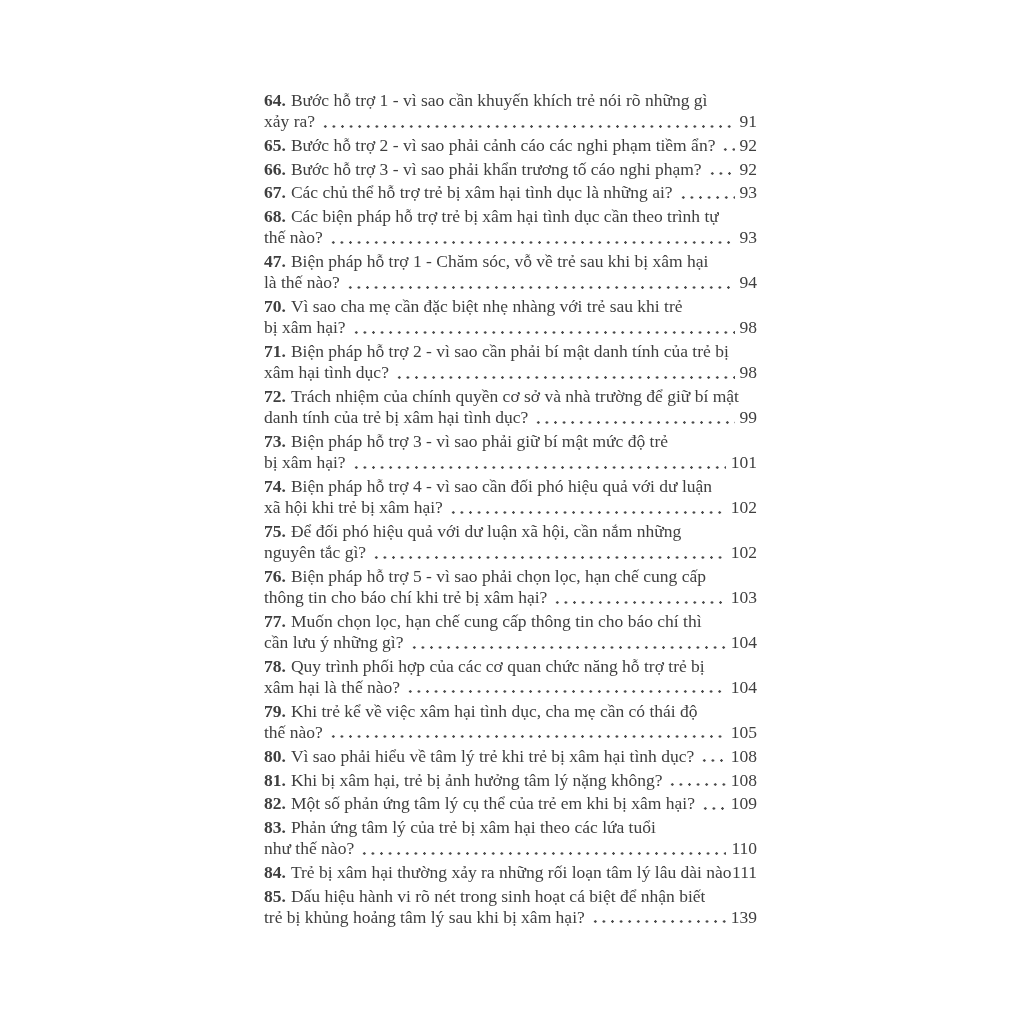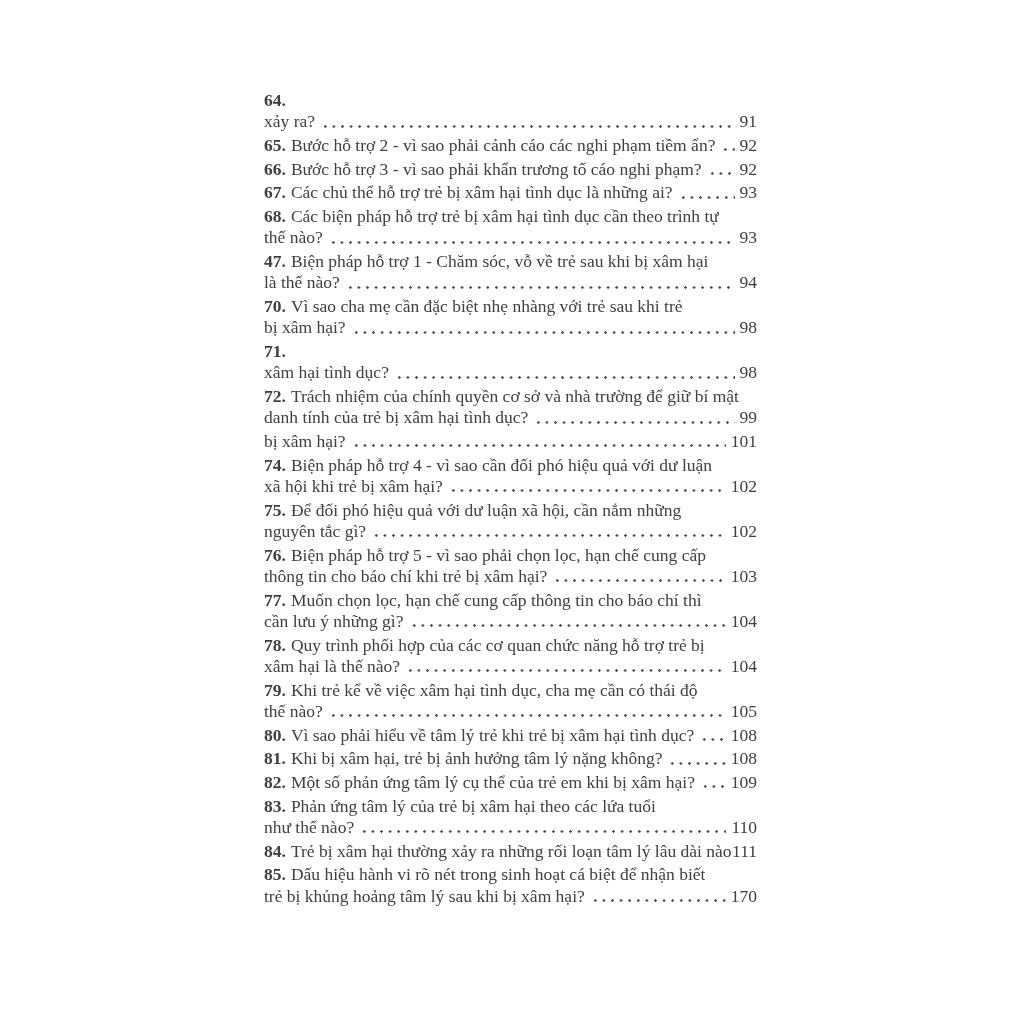--- a/index.html
+++ b/index.html
@@ -71,20 +71,21 @@
   }
 </style>
 </head>
 <body>
 
 <div class="page">
   <div class="toc">
       <div class="toc-entry">
         <div class="toc-line">
     <span class="num">64.</span>
+    <span class="txt">Bước hỗ trợ 1 - vì sao cần khuyến khích trẻ nói rõ những gì</span>
 
   </div>
         <div class="toc-line">
 
     <span class="txt">xảy ra?</span>
     <span class="leader"></span>
     <span class="pagenum">91</span>
   </div>
       </div>
       <div class="toc-entry">
@@ -146,20 +147,21 @@
         <div class="toc-line">
 
     <span class="txt">bị xâm hại?</span>
     <span class="leader"></span>
     <span class="pagenum">98</span>
   </div>
       </div>
       <div class="toc-entry">
         <div class="toc-line">
     <span class="num">71.</span>
+    <span class="txt">Biện pháp hỗ trợ 2 - vì sao cần phải bí mật danh tính của trẻ bị</span>
 
   </div>
         <div class="toc-line">
 
     <span class="txt">xâm hại tình dục?</span>
     <span class="leader"></span>
     <span class="pagenum">98</span>
   </div>
       </div>
       <div class="toc-entry">
@@ -169,20 +171,25 @@
 
   </div>
         <div class="toc-line">
 
     <span class="txt">danh tính của trẻ bị xâm hại tình dục?</span>
     <span class="leader"></span>
     <span class="pagenum">99</span>
   </div>
       </div>
       <div class="toc-entry">
+        <div class="toc-line">
+    <span class="num">73.</span>
+    <span class="txt">Biện pháp hỗ trợ 3 - vì sao phải giữ bí mật mức độ trẻ</span>
+
+  </div>
         <div class="toc-line">
 
     <span class="txt">bị xâm hại?</span>
     <span class="leader"></span>
     <span class="pagenum">101</span>
   </div>
       </div>
       <div class="toc-entry">
         <div class="toc-line">
     <span class="num">74.</span>
@@ -309,17 +316,17 @@
       <div class="toc-entry">
         <div class="toc-line">
     <span class="num">85.</span>
     <span class="txt">Dấu hiệu hành vi rõ nét trong sinh hoạt cá biệt để nhận biết</span>
 
   </div>
         <div class="toc-line">
 
     <span class="txt">trẻ bị khủng hoảng tâm lý sau khi bị xâm hại?</span>
     <span class="leader"></span>
-    <span class="pagenum">170</span>
+    <span class="pagenum">139</span>
   </div>
       </div>
     </div>
 </div>
 
 </body></html>

